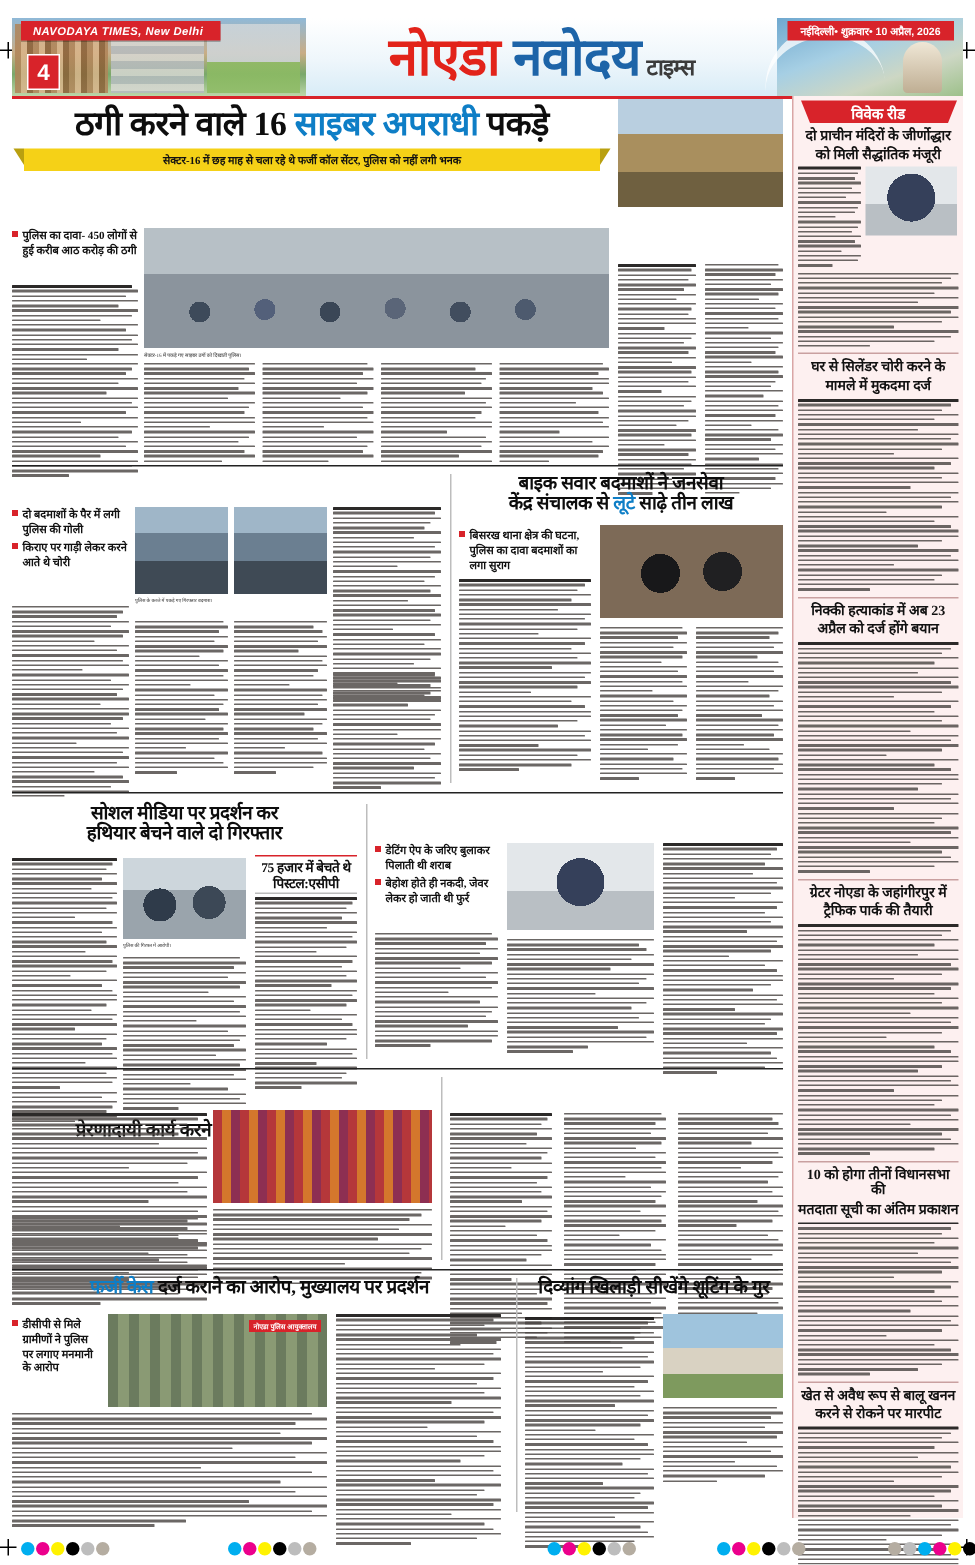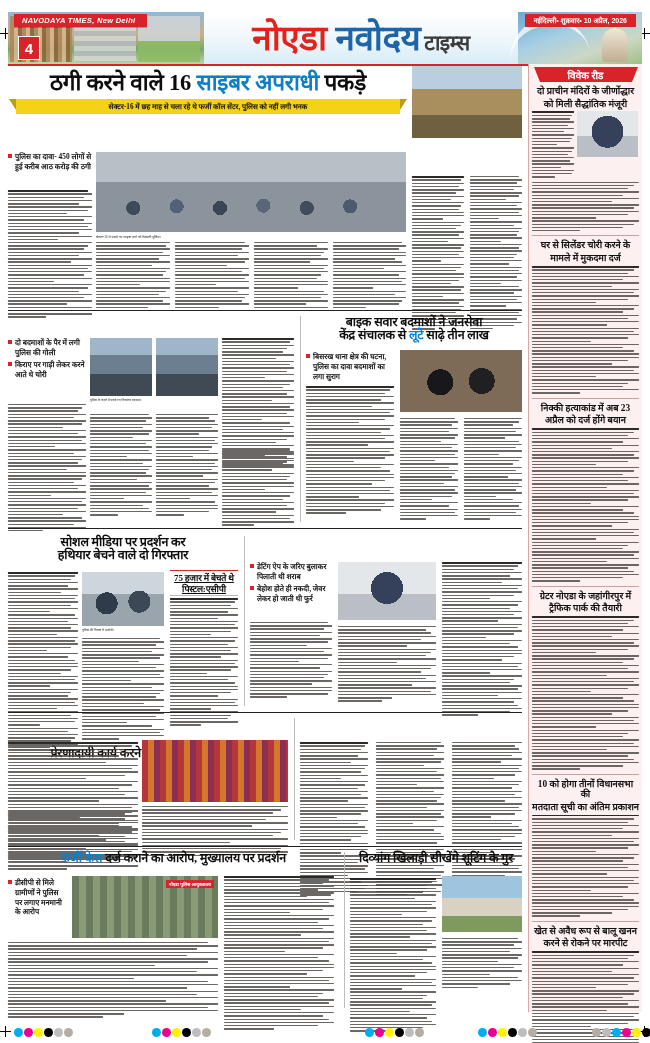--- a/index.html
+++ b/index.html
@@ -32,21 +32,21 @@
     border-top:7px solid rgba(255,255,255,.75);border-radius:60px 60px 0 0;transform:rotate(-8deg);}
   .mh-strip-right .stat{position:absolute;right:14px;bottom:2px;width:26px;height:34px;
     background:linear-gradient(180deg,#efe7d6,#bfae93);border-radius:13px 13px 3px 3px;}
   .mh-center{position:absolute;left:196px;top:0;width:314px;height:52px;
     background:linear-gradient(180deg,#ffffff 0%,#eef6fb 55%,#d8ecf7 100%);
     display:flex;align-items:center;justify-content:center;}
   .mh-title{font-family:"Liberation Serif","DejaVu Serif",serif;font-weight:bold;
     font-size:35px;line-height:1;white-space:nowrap;letter-spacing:-.5px;}
   .mh-t1{color:#e2231a;}
   .mh-t2{color:#1d64a8;margin-left:9px;}
-  .mh-t3{color:#3b3b3b;font-size:21px;margin-left:4px;}
+  .mh-t3{color:#3b3b3b;font-size:15px;margin-left:4px;}
   .ribbon-left{position:absolute;left:14px;top:14px;background:#d8232a;color:#fff;
     font-style:italic;font-weight:bold;font-size:7.5px;padding:2px 12px 2px 8px;
     letter-spacing:.3px;white-space:nowrap;z-index:4;
     box-shadow:0 1px 0 rgba(0,0,0,.25);}
   .ribbon-right{position:absolute;right:14px;top:14px;background:#d8232a;color:#fff;
     font-weight:bold;font-size:7px;padding:2px 9px;white-space:nowrap;z-index:4;}
   .pageno{position:absolute;left:18px;top:36px;width:20px;height:22px;background:#d8232a;
     color:#fff;font-weight:bold;font-size:15px;display:flex;align-items:center;
     justify-content:center;z-index:5;border:1px solid #fff;}
 
@@ -859,21 +859,21 @@
         <i class="s100"></i>
         <i class="s55"></i>
         <i class="s85"></i>
         <i class="s100"></i>
         <i class="s95"></i>
         <i class="s100"></i>
         <i class="s45"></i>
     </div>
   </div>
 
-  <div style="position:absolute;left:170px;top:570px;width:68px;border-top:1.6px solid #d8232a;border-bottom:1px solid #bbb;padding-top:2px;text-decoration:underline;">
+  <div style="position:absolute;left:170px;top:570px;width:68px;border-top:1.6px solid #d8232a;border-bottom:1px solid #bbb;padding-top:2px;">
     <div class="hl hl-xs" style="text-align:center;line-height:1.2;">75 हजार में बेचते थे</div>
     <div class="hl hl-xs" style="text-align:center;line-height:1.2;">पिस्टल:एसीपी</div>
   </div>
   <div style="position:absolute;left:170px;top:598px;width:68px;">
     <div class="greek">
       <i class="s100 dark"></i>
         <i class="s95"></i>
         <i class="s90"></i>
         <i class="s100"></i>
         <i class="s85"></i>

